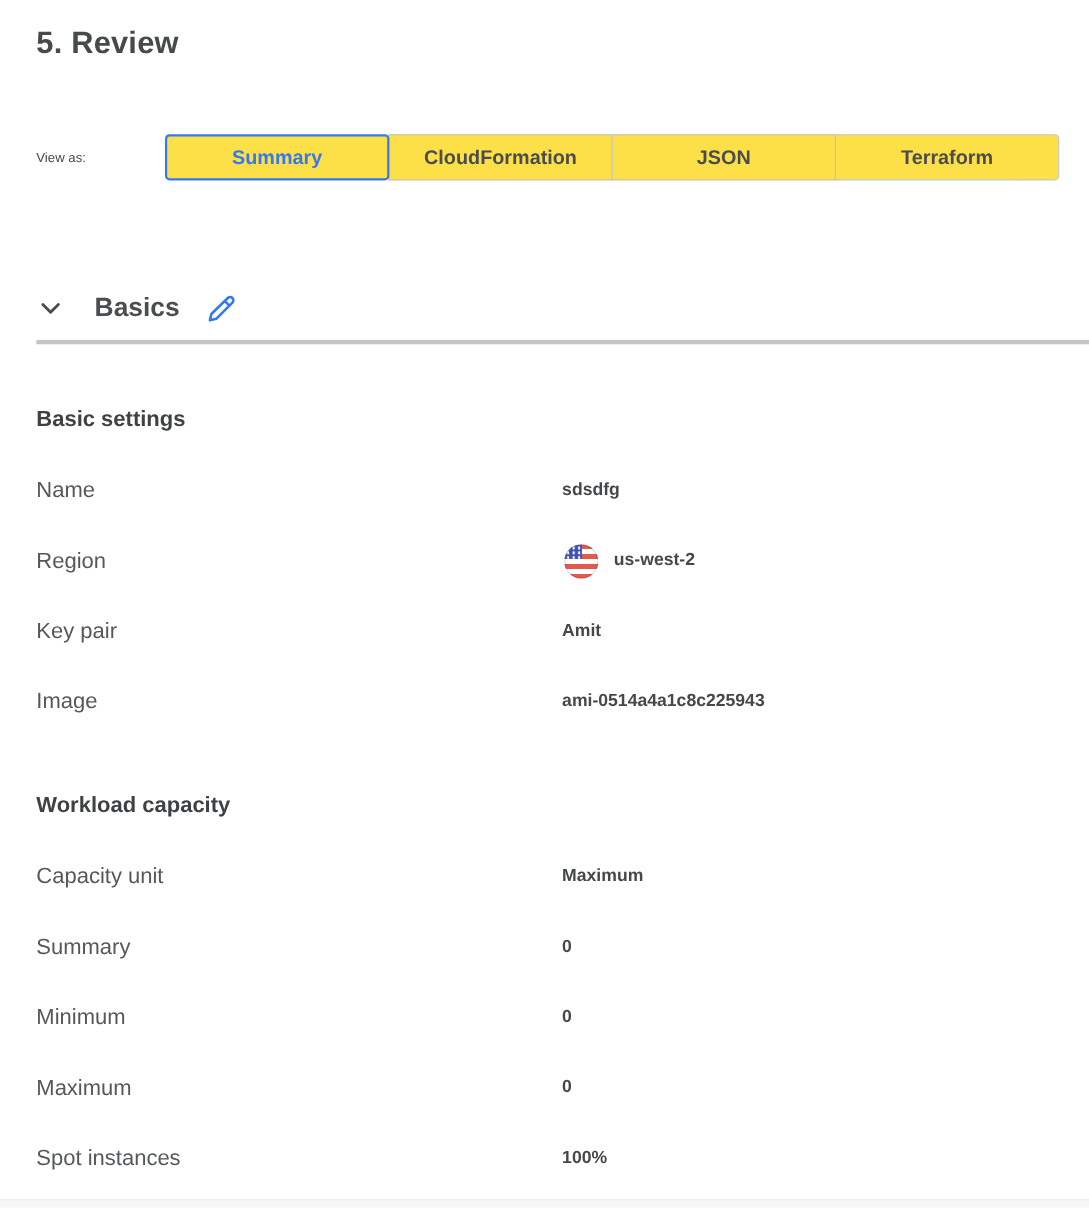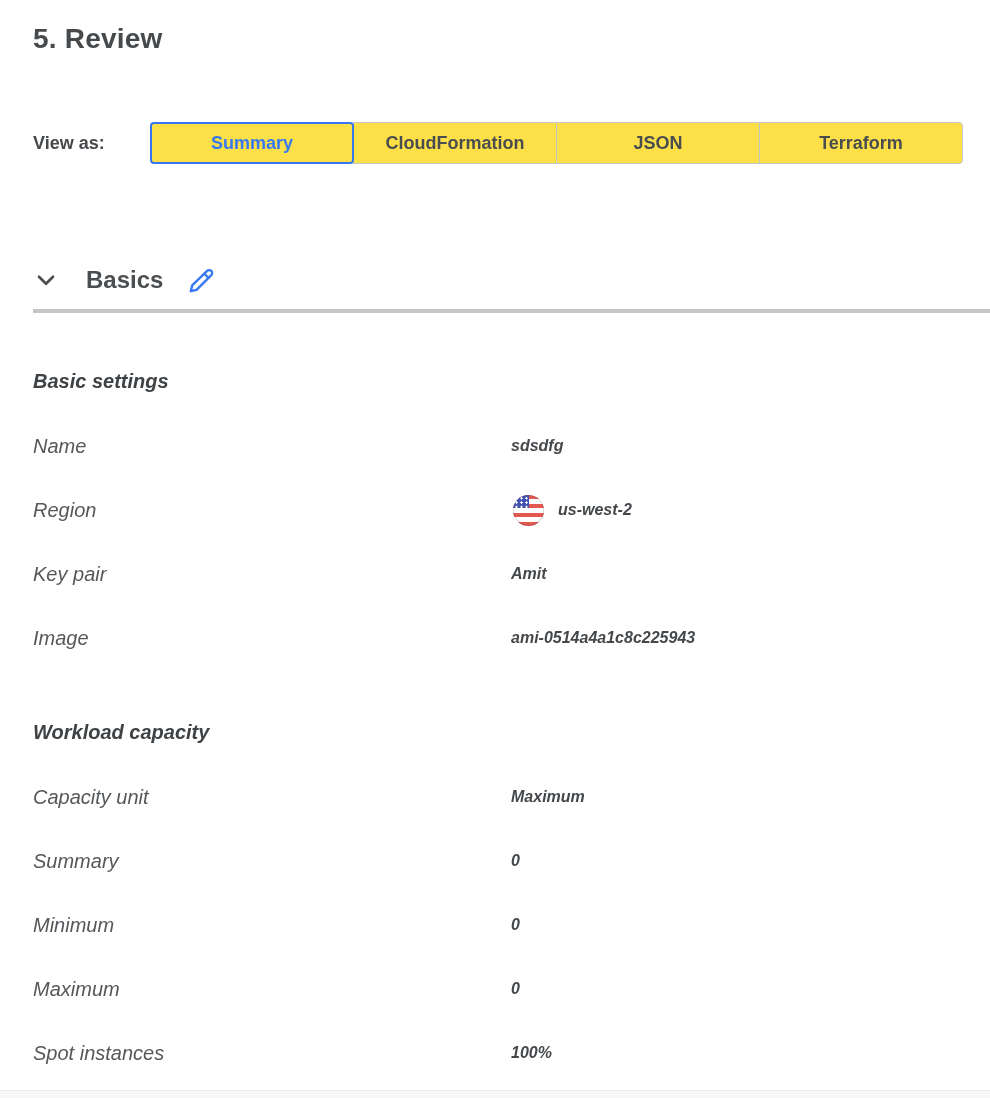--- a/index.html
+++ b/index.html
@@ -17,21 +17,21 @@
   
   .page-title {
     margin: 0; padding-top: 22px;
     font-size: 28px; line-height: 34px;
     font-weight: 700; color: #474a4c;
     letter-spacing: 0.2px;
   }
 
   
   .viewbar { display: flex; align-items: center; margin-top: 66px; height: 42px; }
-  .viewbar-label { font-size: 18px; font-weight: 700; color: #46494c; width: 117px; flex: none; }
+  .viewbar-label { font-size: 12px; font-weight: 400; color: #46494c; width: 117px; flex: none; }
   .tabs { display: flex; align-items: stretch; height: 42px; }
   .tab {
     width: 204px; height: 42px; margin-left: -1px;
     display: flex; align-items: center; justify-content: center;
     font-size: 18px; font-weight: 700; color: #4a4d4f;
     background: #fde047; border: 1px solid #c4c5c6;
     cursor: pointer; position: relative;
   }
   .tab:first-child { margin-left: 0; border-radius: 4px 0 0 4px; }
   .tab:last-child { border-radius: 0 4px 4px 0; }
@@ -52,21 +52,21 @@
     font-size: 24px; font-weight: 600; color: #4b4e50;
   }
   .edit-btn {
     margin-left: 24px; width: 28px; height: 28px; flex: none;
     display: flex; align-items: center; justify-content: center;
     cursor: pointer; background: none; border: none; padding: 0;
   }
   .divider { height: 4px; background: #c4c5c6; margin-top: 15px; margin-right: 0; }
 
   
-  .groups { padding-right: 20px; font-style: italic; }
+  .groups { padding-right: 20px; }
   .group.first { margin-top: 56px; }
   .group + .group { margin-top: 50px; }
   .group-heading {
     margin: 0; font-size: 20px; line-height: 24px;
     font-weight: 700; color: #3f4245;
   }
   .rows { margin-top: 21px; }
   .row { height: 64px; display: flex; align-items: center; }
   .row-label {
     width: 478px; flex: none;

